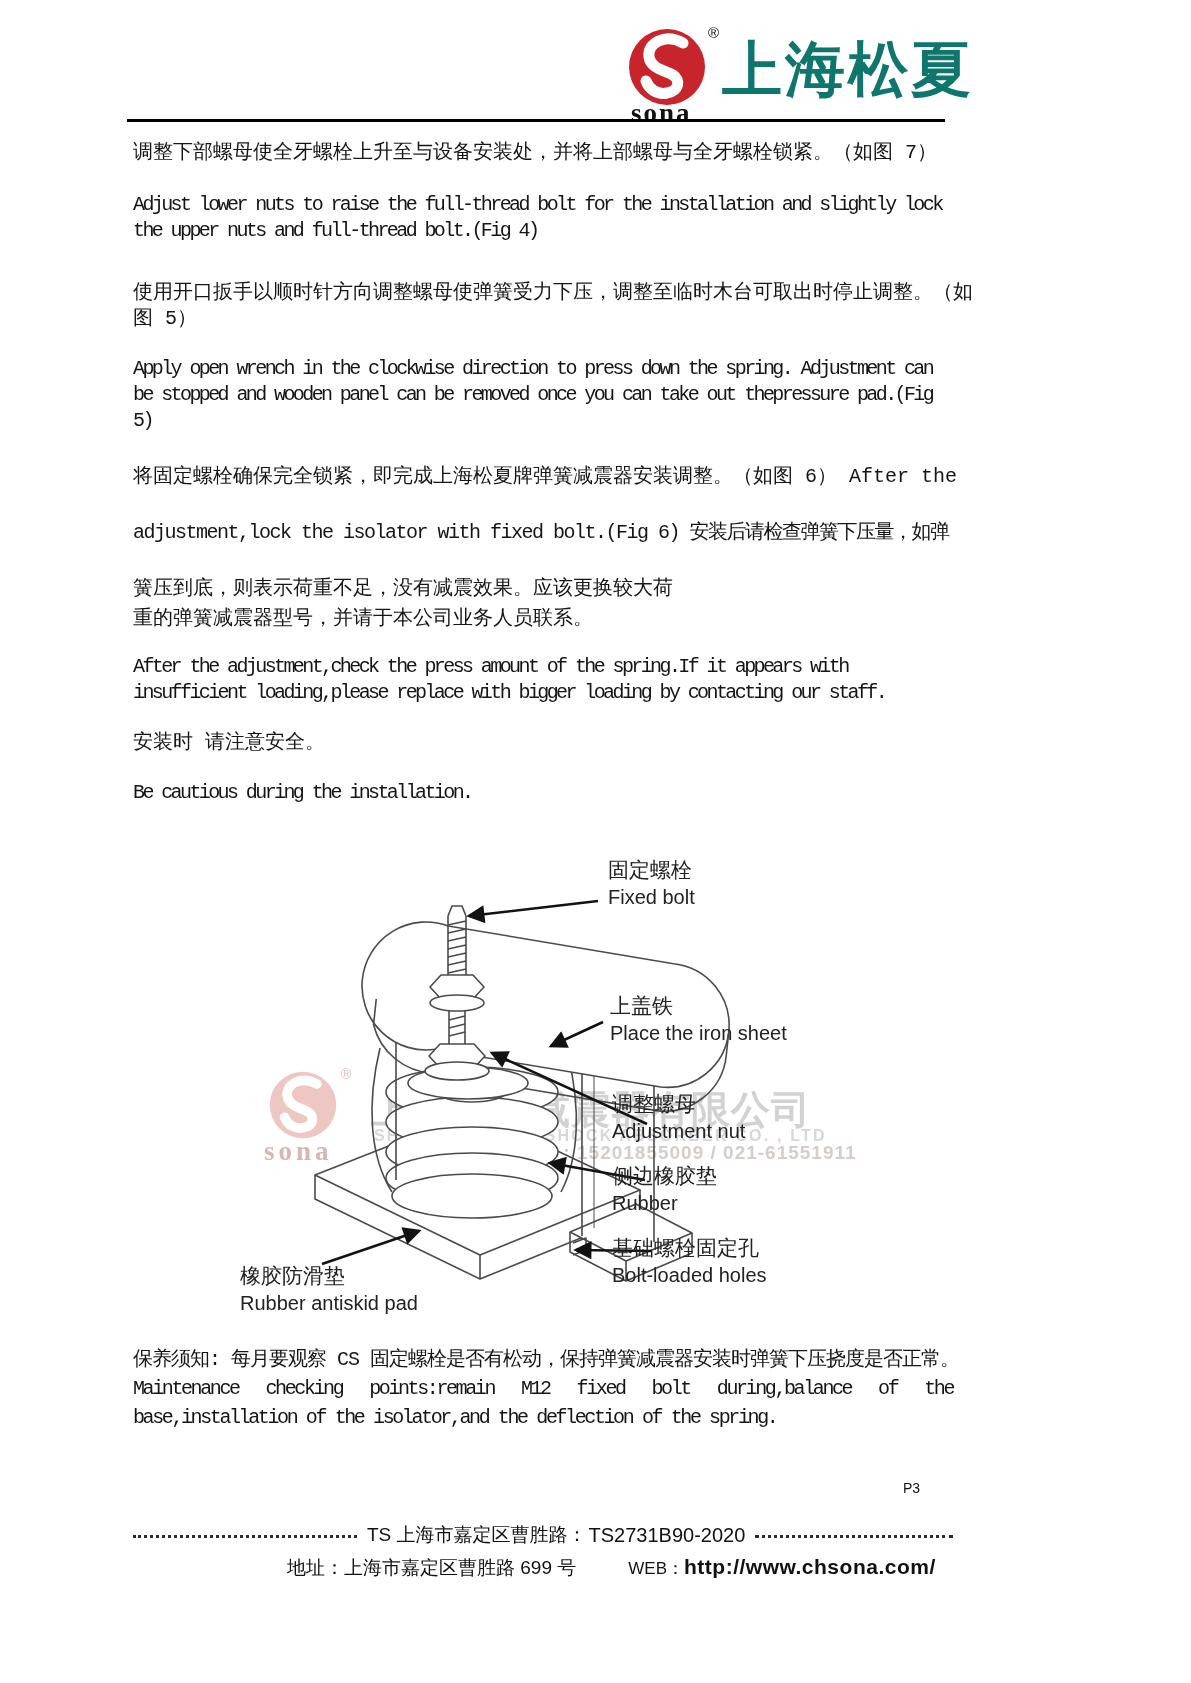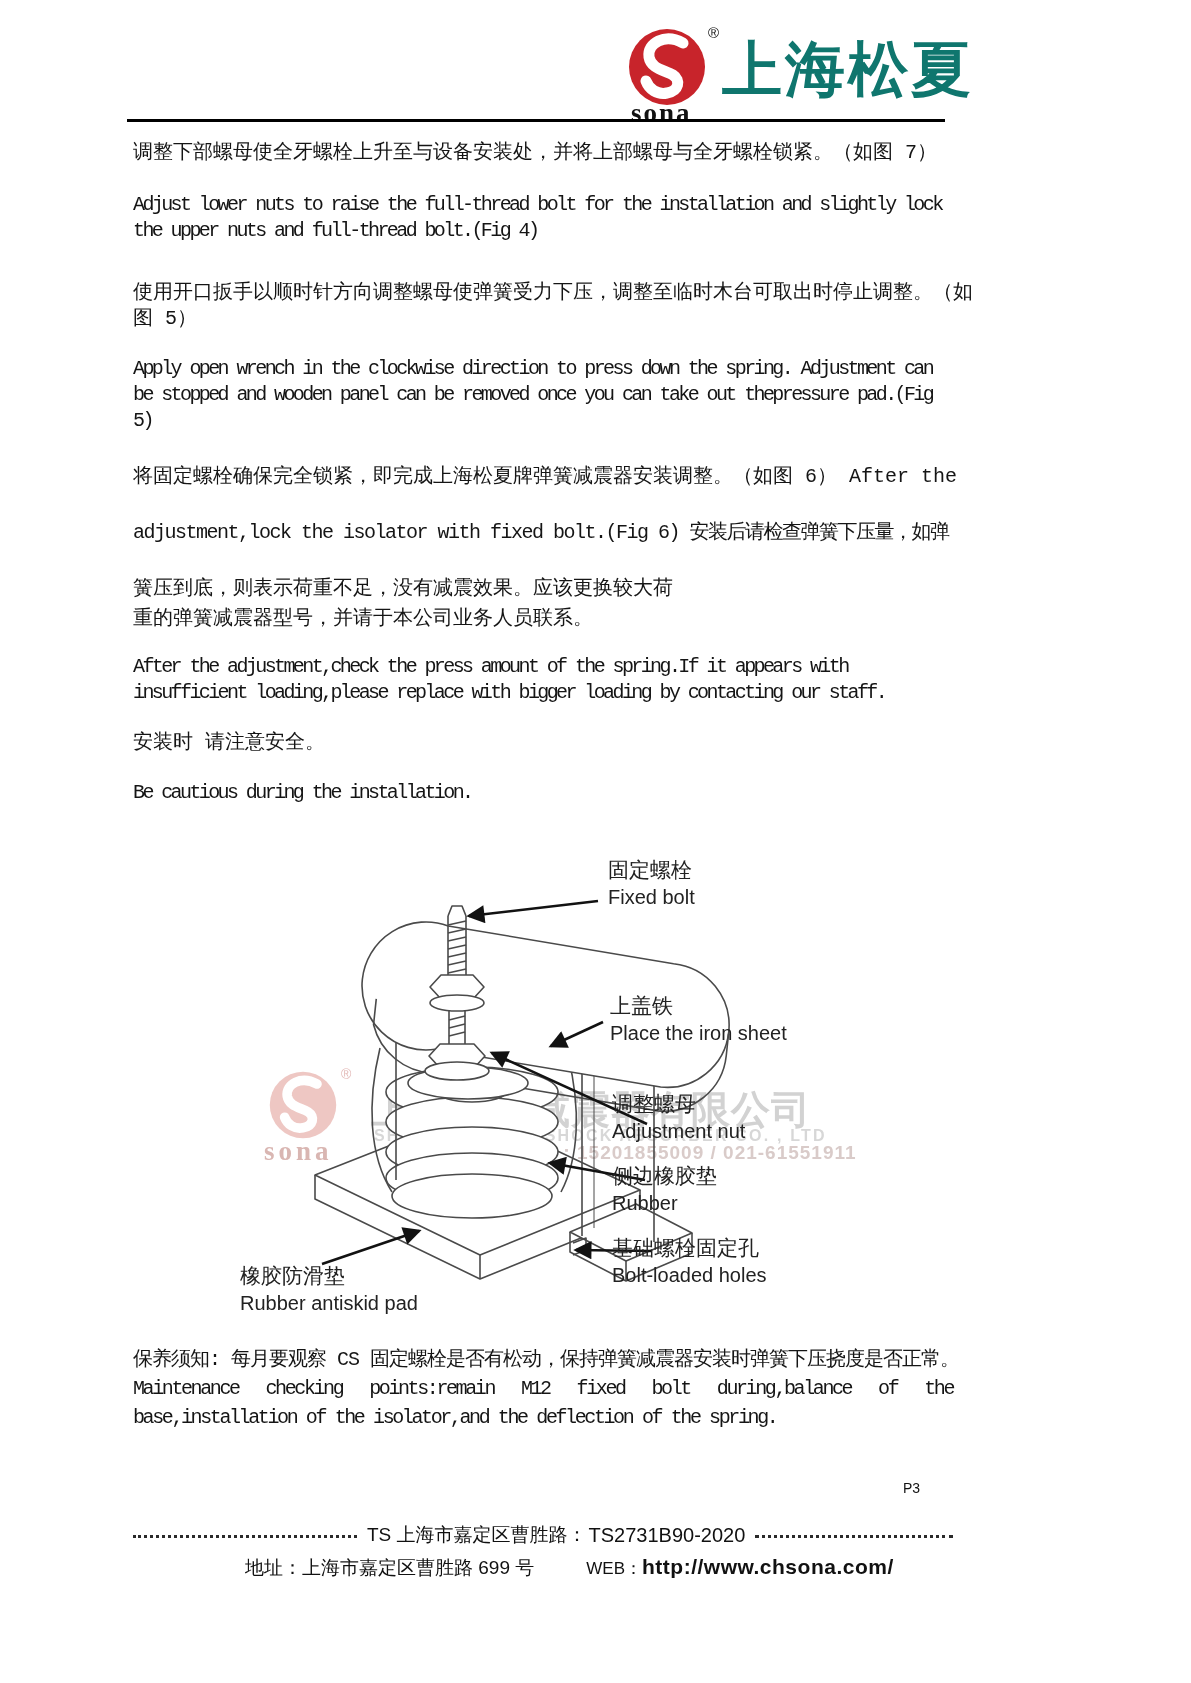--- a/index.html
+++ b/index.html
@@ -53,21 +53,21 @@
   
   .pagenum{position:absolute;left:903px;top:1480px;font-size:14px;color:#111;}
   .footer{position:absolute;left:133px;top:1522px;width:820px;font-size:19px;color:#111;}
   .f-line1{display:flex;align-items:center;height:26px;}
   .dots{height:0;border-top:3px dotted #2a2a2a;margin-top:2px;}
   .dots-l{width:224px;margin-right:10px;}
   .dots-r{flex:1;margin-left:10px;}
   .lic-label{white-space:nowrap;}
   .lic-value{font-weight:normal;white-space:nowrap;margin-left:2px;font-size:20px;}
   .f-line2{display:flex;align-items:baseline;margin-top:7px;padding-left:112px;}
-  .addr{white-space:nowrap;}
+  .addr{white-space:nowrap;margin-left:42px;}
   .web{margin-left:52px;white-space:nowrap;}
   .web-label{font-size:17px;}
   .web-value{font-weight:bold;font-size:21px;letter-spacing:0.5px;}
 </style>
 </head>
 <body>
 
 <div class="page">
 
   <div class="logo-wrap">

